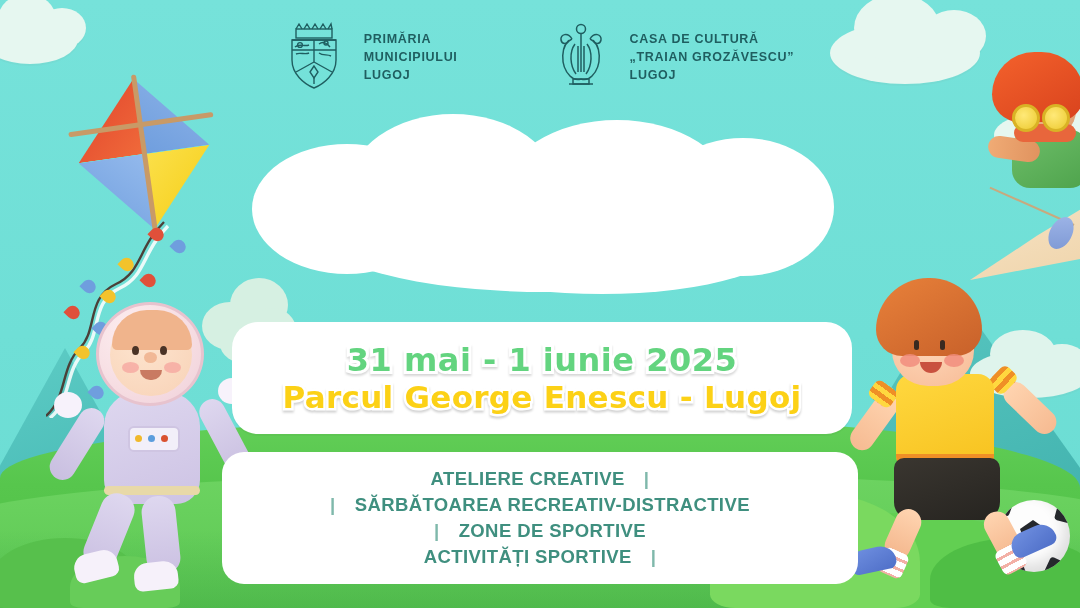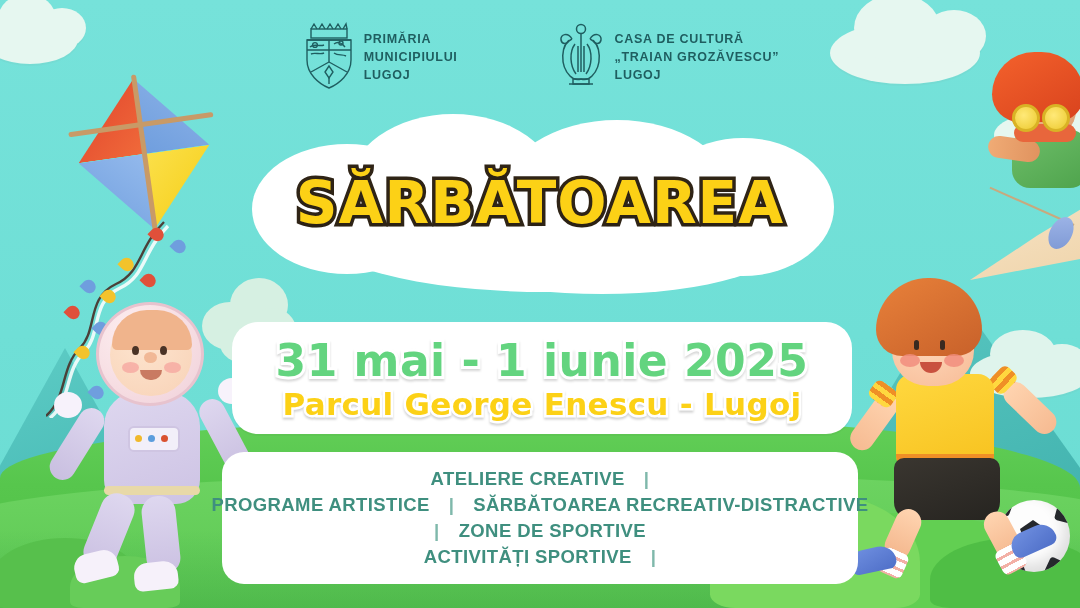--- a/index.html
+++ b/index.html
@@ -159,21 +159,21 @@
   .g-body{position:absolute;left:30px;top:78px;width:76px;height:58px;border-radius:18px;
      background:linear-gradient(150deg,#6fbf6a,#4ea34c);}
   .g-arm{position:absolute;left:6px;top:86px;width:52px;height:22px;border-radius:12px;
      background:linear-gradient(90deg,#f0ab75,#e0935f);transform:rotate(8deg);}
   .g-scarf{position:absolute;left:32px;top:72px;width:62px;height:18px;border-radius:10px;
      background:#e8663c;}
 
   
   .header{position:absolute;left:0;right:0;top:22px;display:flex;justify-content:center;
      align-items:flex-start;gap:96px;z-index:6;}
-  .logo{display:flex;align-items:center;gap:7px;}
+  .logo{display:flex;align-items:center;gap:22px;}
   .logo-mark{flex:0 0 auto;}
   .logo-text{color:#1f5e60;font-size:12.5px;font-weight:700;line-height:1.42;
      letter-spacing:.7px;white-space:pre-line;}
 
   
   .title-card{position:absolute;left:252px;top:114px;width:576px;height:180px;z-index:5;}
   .title-card .blob{position:absolute;background:#ffffff;border-radius:50%;}
   .tb1{left:0;top:30px;width:190px;height:130px;}
   .tb2{left:96px;top:0;width:210px;height:150px;}
   .tb3{left:250px;top:6px;width:230px;height:150px;}
@@ -191,21 +191,21 @@
      text-shadow:0 4px 0 rgba(0,0,0,.08);
   }
   .t-line.l2{font-size:58px;margin-top:4px;}
 
   
   .date-card{position:absolute;left:232px;top:322px;width:620px;height:112px;
      background:#fff;border-radius:26px;z-index:5;
      display:flex;flex-direction:column;align-items:center;justify-content:center;gap:2px;
      box-shadow:0 2px 0 rgba(0,0,0,.03);}
   .date-line{font-family:"DejaVu Sans","Liberation Sans",sans-serif;
-     font-weight:900;font-size:44px;letter-spacing:.5px;color:#63d47f;
+     font-weight:900;font-size:32px;letter-spacing:.5px;color:#63d47f;
      -webkit-text-stroke:6px #ffffff;paint-order:stroke fill;
      filter:drop-shadow(0 2px 1px rgba(0,0,0,.16));}
   .place-line{font-family:"DejaVu Sans","Liberation Sans",sans-serif;
      font-weight:900;font-size:31px;letter-spacing:.3px;color:#fcd116;
      -webkit-text-stroke:5px #ffffff;paint-order:stroke fill;
      filter:drop-shadow(0 2px 1px rgba(0,0,0,.18));margin-top:-2px;}
 
   
   .acts-card{position:absolute;left:222px;top:452px;width:636px;height:132px;
      background:#fff;border-radius:22px;z-index:5;
@@ -408,38 +408,36 @@
   </div>
 
   <div class="title-card">
     <span class="blob tb1"></span>
       <span class="blob tb2"></span>
     <span class="blob tb3"></span>
       <span class="blob tb4"></span>
     <span class="blob tb5"></span>
       <span class="blob tb6"></span>
     <div class="title-text">
-      <div class="t-line l1">SĂRBĂTOAREA</div>
     </div>
   </div>
 
   <div class="date-card">
     <div class="date-line">31 mai - 1 iunie 2025</div>
     <div class="place-line">Parcul George Enescu - Lugoj</div>
   </div>
 
   <div class="acts-card">
 
     <div class="act-row">
       <span>ATELIERE CREATIVE</span>
       <span class="act-sep">|</span>
     </div>
 
     <div class="act-row">
-      <span>PROGRAME ARTISTICE</span>
       <span class="act-sep">|</span>
       <span>SĂRBĂTOAREA RECREATIV-DISTRACTIVE</span>
     </div>
 
     <div class="act-row">
       <span class="act-sep">|</span>
       <span>ZONE DE SPORTIVE</span>
     </div>
 
     <div class="act-row">

